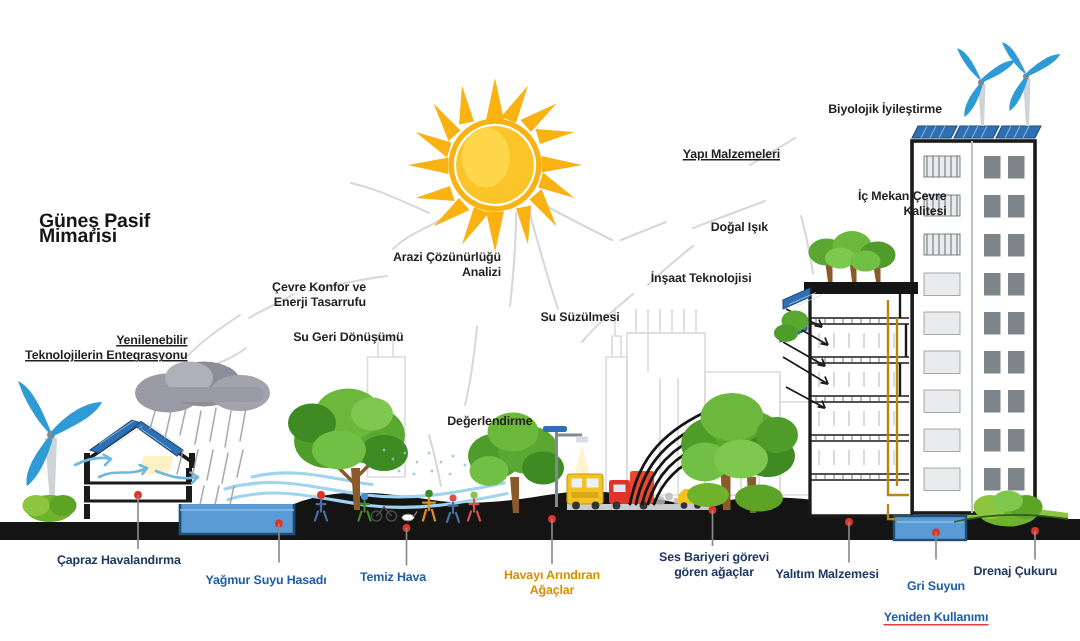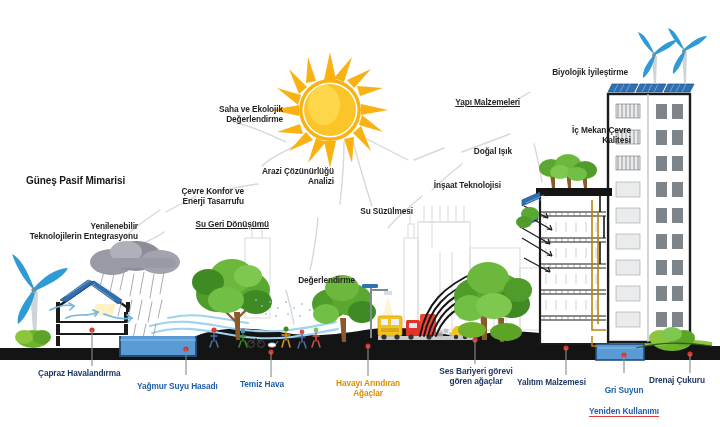--- a/index.html
+++ b/index.html
@@ -20,21 +20,21 @@
     font-weight:700;
     letter-spacing:-0.1px;
     color:#231f20;
     white-space:pre-line;
     z-index:40;
   }
   .lbl.dark   { color:#231f20;text-align:right; }
   .lbl.navy   { color:#1f3864; }
   .lbl.blue   { color:#1f5fa9; }
   .lbl.amber  { color:#d98f00; }
-  .lbl.title  { font-size:10px; color:#161616;margin-top:34px; }
+  .lbl.title  { font-size:13px; color:#161616; }
   .lbl.ctr    { text-align:center; }
   .lbl .spell { border-bottom:1.1px solid #e03c3c; }
 </style>
 </head>
 <body>
 
 <div id="stage">
 
   <svg class="layer" viewBox="0 0 720 427">
     <g stroke="#dcdcdc" stroke-width="1.1" fill="none">
@@ -545,27 +545,25 @@
       <path d="M271 352 L271 377"></path>
       <path d="M368 346 L368 376"></path>
       <path d="M475 340 L475 364"></path>
       <path d="M566 348 L566 375"></path>
       <path d="M624 355 L624 373"></path>
       <path d="M690 354 L690 373"></path>
     </g>
   </svg>
 
   <div class="lbl title" style="left:26px; top:142px; width:126px;">Güneş Pasif Mimarisi</div>
-  <div class="lbl dark" style="left:16px; top:221px; width:122px;">Yenilenebilir
+  <div class="lbl dark" style="left:3px; top:221px; width:122px;text-decoration:underline;">Yenilenebilir
 Teknolojilerin Entegrasyonu</div>
   <div class="lbl dark" style="left:138px; top:186px; width:106px;">Çevre Konfor ve
 Enerji Tasarrufu</div>
-  <div class="lbl dark" style="left:163px; top:219px; width:106px;text-decoration:underline;">Su Geri Dönüşümü</div>
-  <div class="lbl dark" style="left:177px; top:104px; width:106px;">Saha ve Ekolojik
-Değerlendirme</div>
+  <div class="lbl dark" style="left:163px; top:219px; width:106px;">Su Geri Dönüşümü</div>
   <div class="lbl dark" style="left:226px; top:166px; width:108px;">Arazi Çözünürlüğü
 Analizi</div>
   <div class="lbl dark" style="left:321px; top:206px; width:92px;">Su Süzülmesi</div>
   <div class="lbl dark" style="left:273px; top:275px; width:82px;">Değerlendirme</div>
   <div class="lbl dark" style="left:418px; top:97px; width:102px;text-decoration:underline;">Yapı Malzemeleri</div>
   <div class="lbl dark" style="left:440px; top:146px; width:72px;">Doğal Işık</div>
   <div class="lbl dark" style="left:399px; top:180px; width:102px;">İnşaat Teknolojisi</div>
   <div class="lbl dark" style="left:512px; top:67px; width:116px;">Biyolojik İyileştirme</div>
   <div class="lbl dark" style="left:529px; top:125px; width:102px;">İç Mekan Çevre
 Kalitesi</div>

